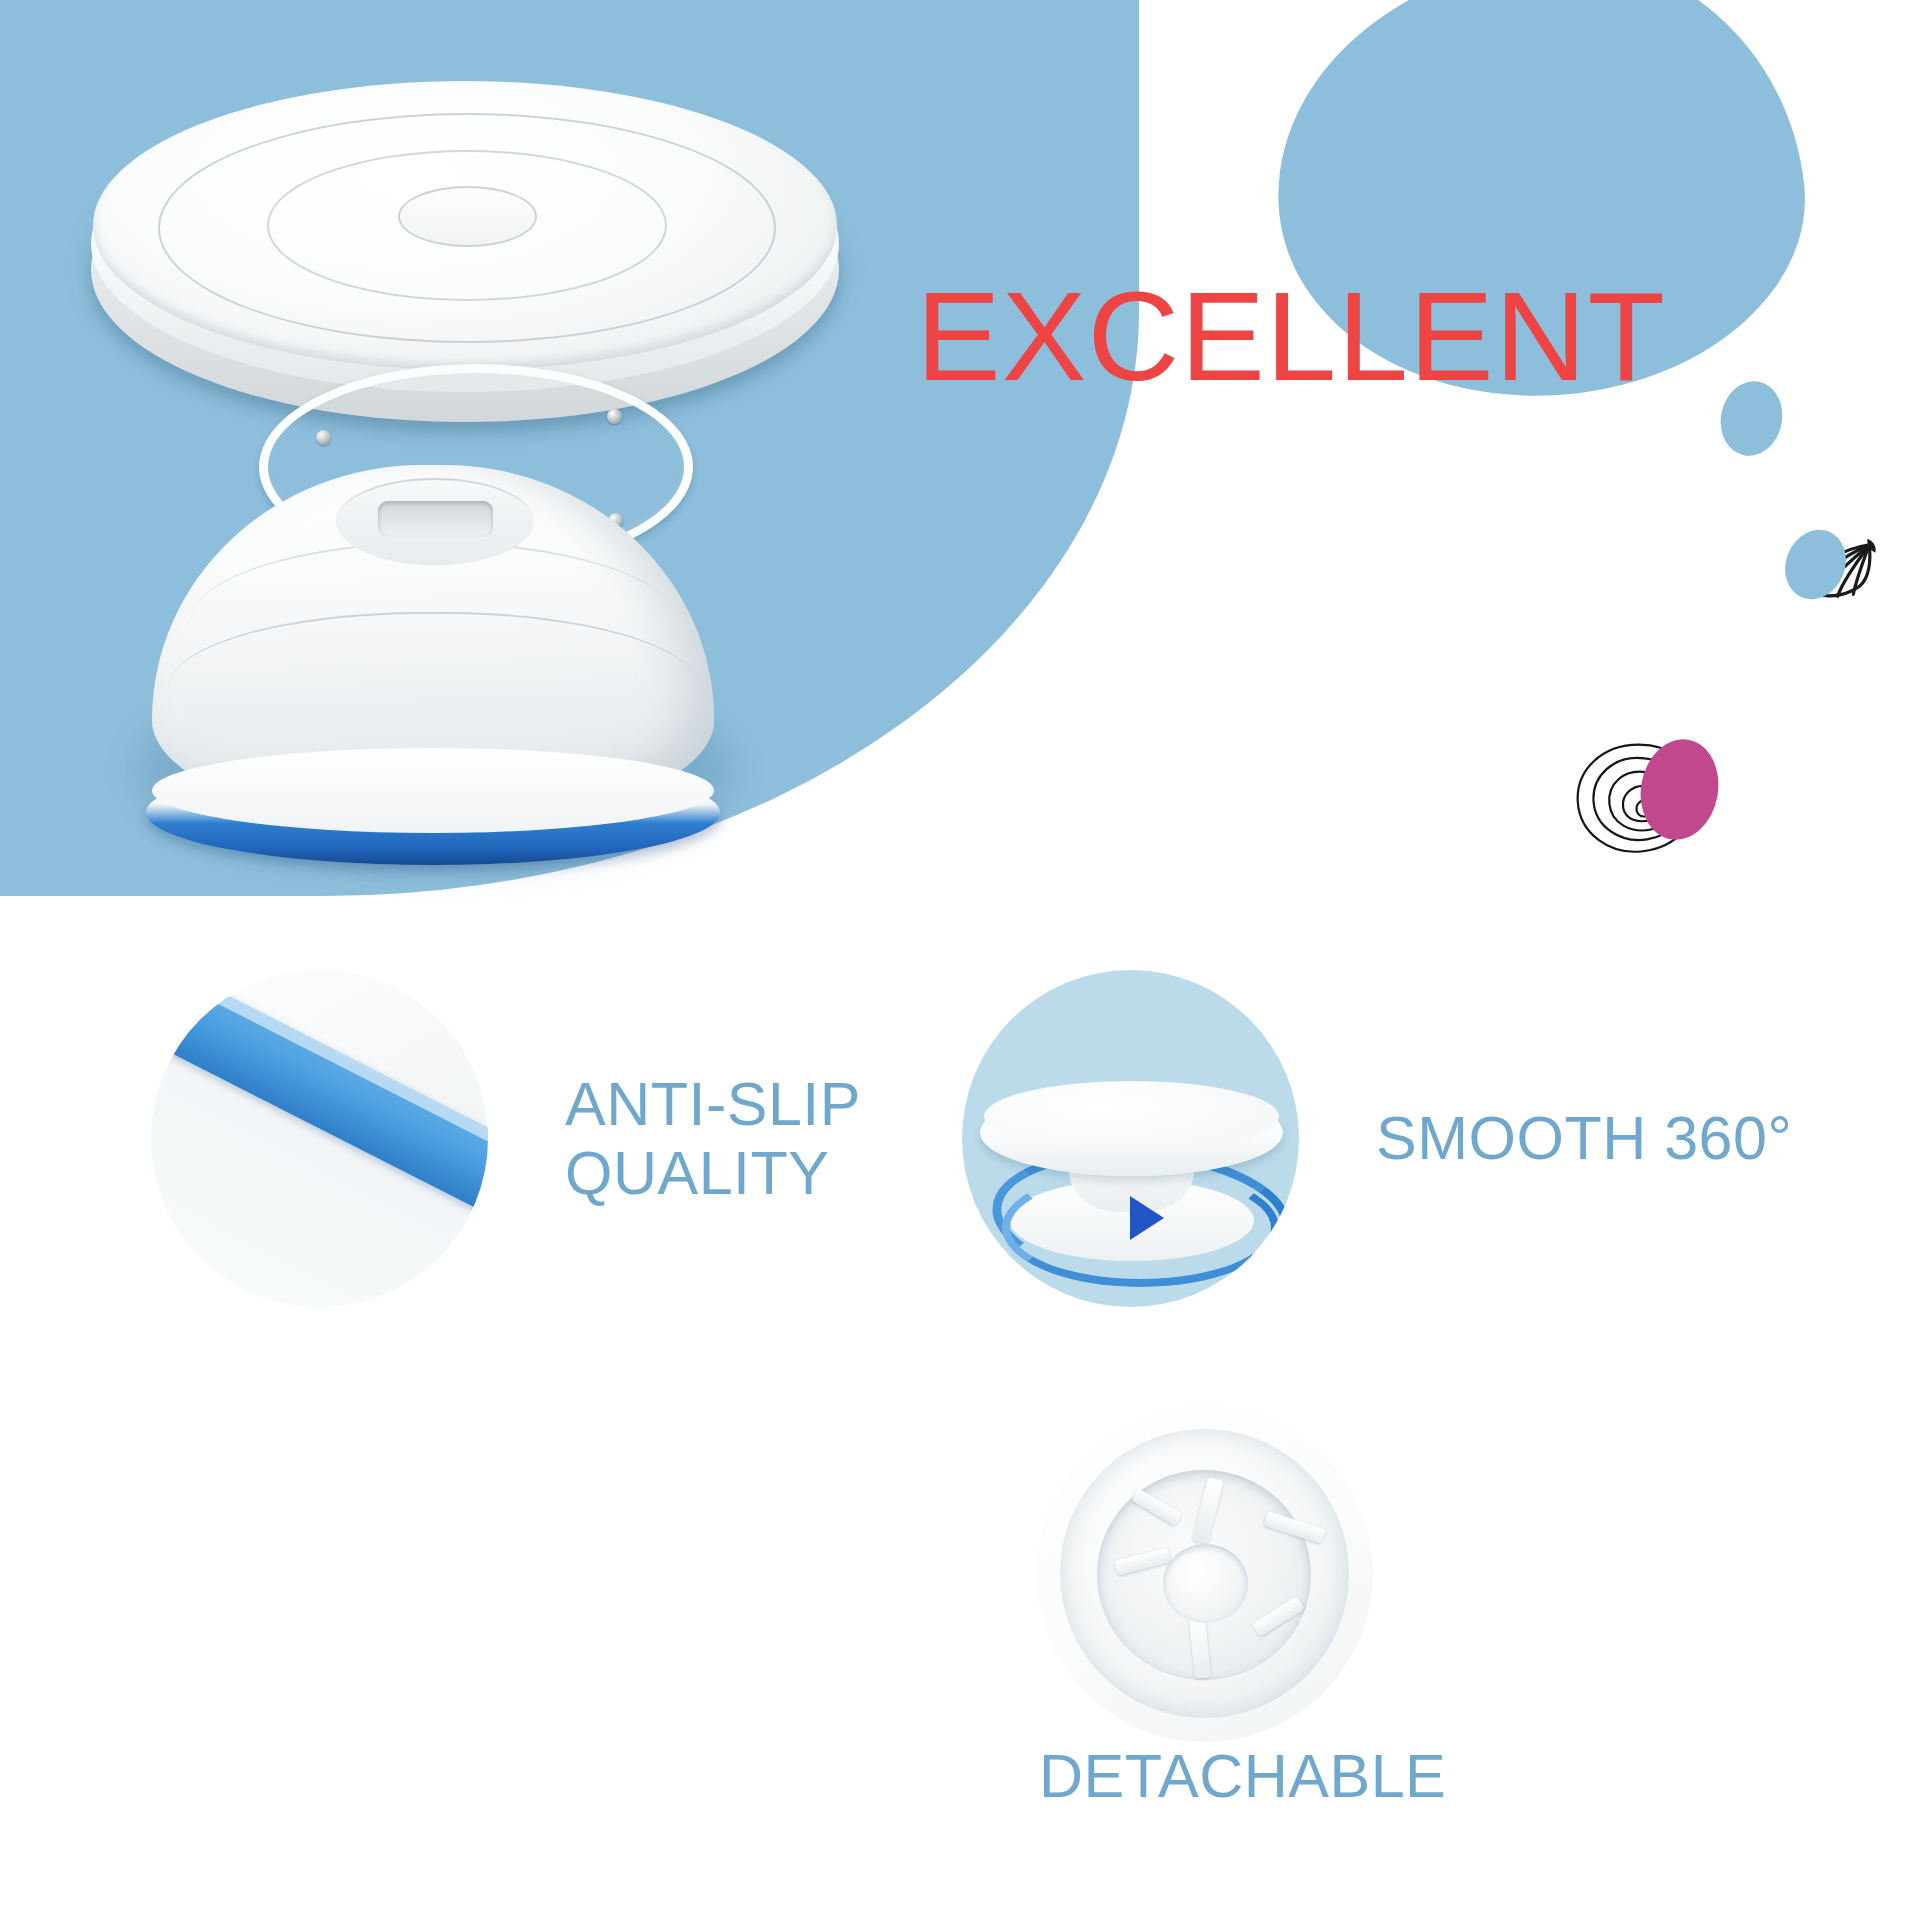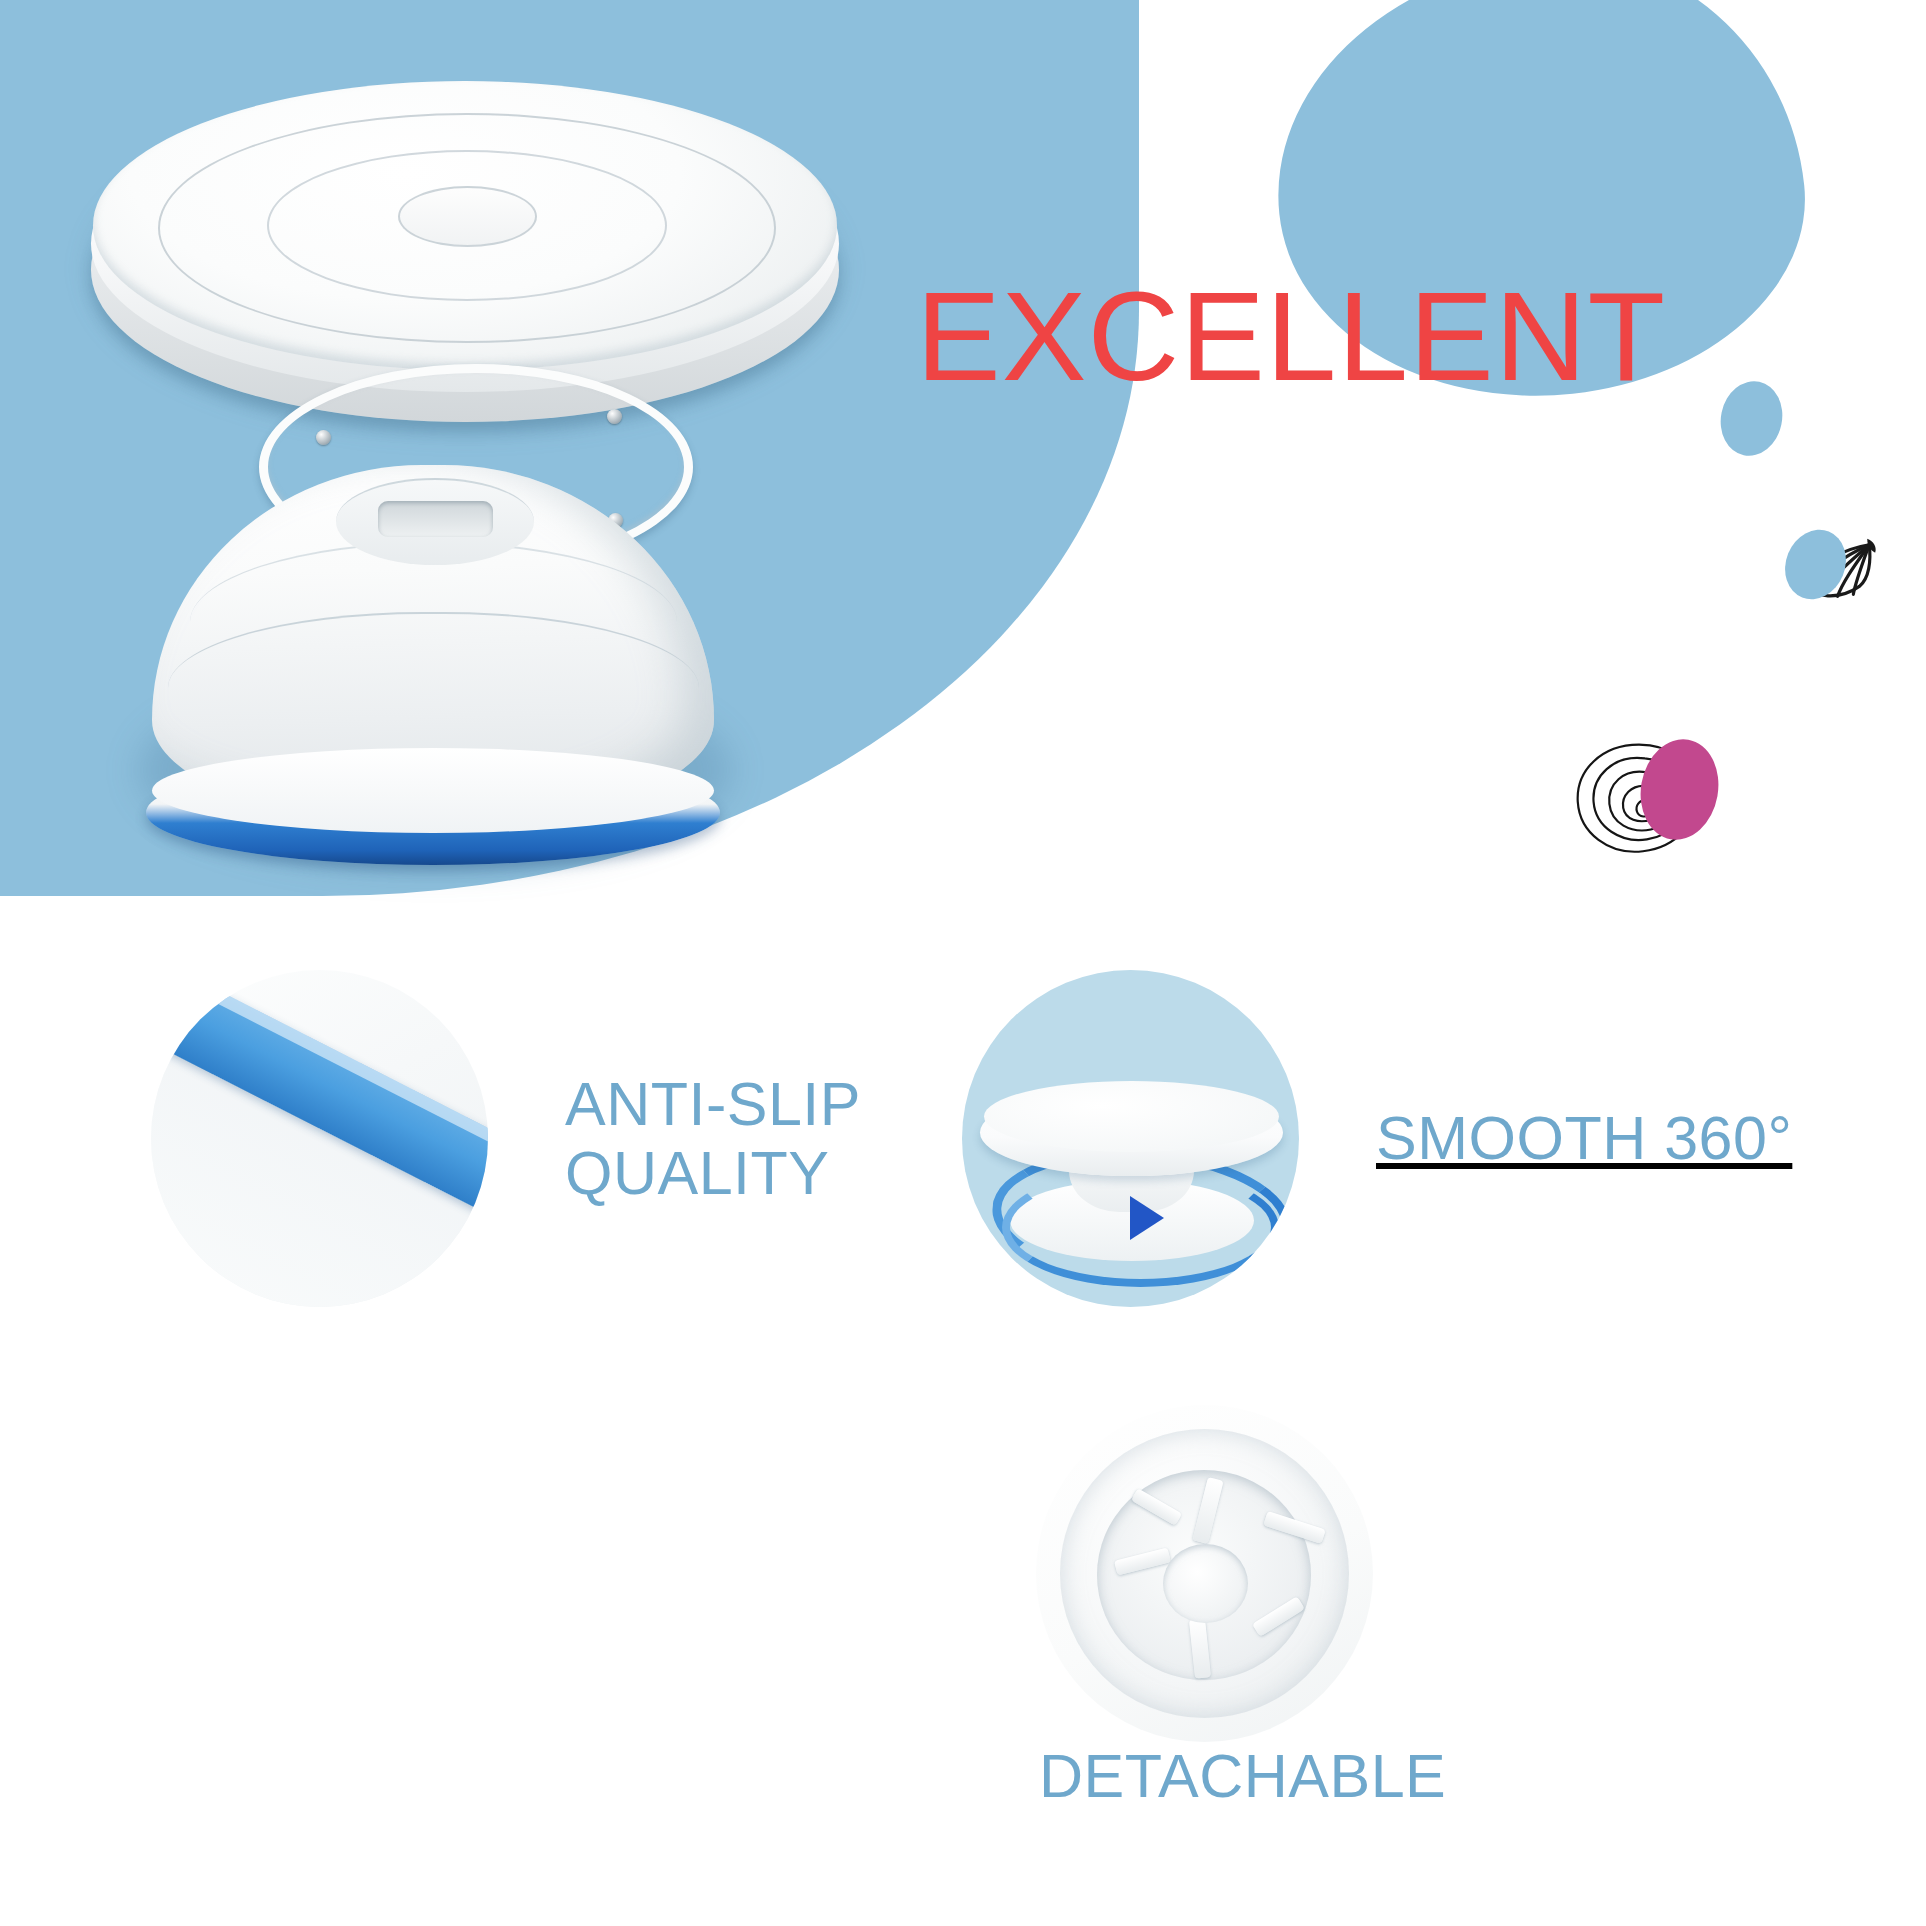--- a/index.html
+++ b/index.html
@@ -147,21 +147,21 @@
   .logo-rose{position:absolute;left:1560px;top:715px;width:158px;height:158px;}
   .logo-rose .blobmark{
     position:absolute;left:81px;top:24px;width:77px;height:101px;
     background:#c2488e;border-radius:50%;transform:rotate(10deg);
   }
 
   
   .features{position:absolute;left:2px;top:952px;width:1583px;height:974px;}
   .feature{position:absolute;display:flex;align-items:center;}
   .f1{left:149px;top:18px;}
-  .f2{left:960px;top:18px;text-decoration:underline;}
+  .f2{left:960px;top:18px;}
   .f3{left:149px;top:453px;}
   .f4{left:960px;top:453px;flex-direction:column;}
 
   .thumb{
     width:337px;height:337px;border-radius:50%;
     overflow:hidden;position:relative;flex:0 0 auto;
     background:#ffffff;
   }
 
   

